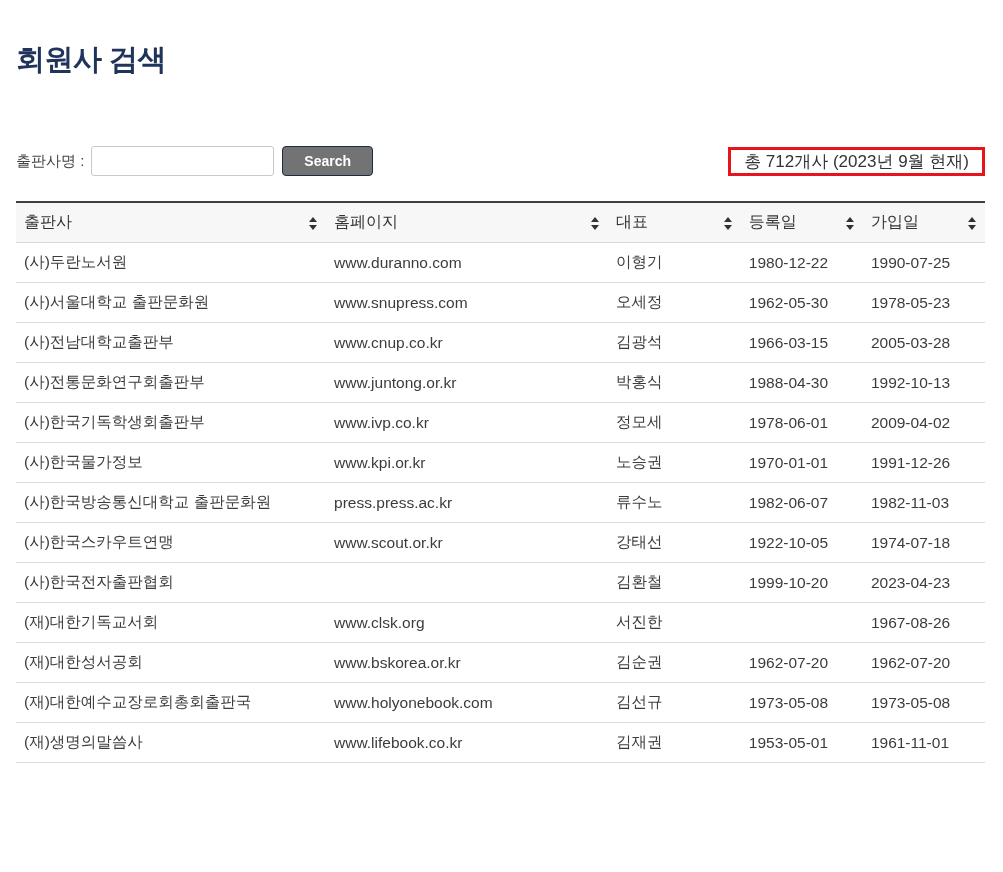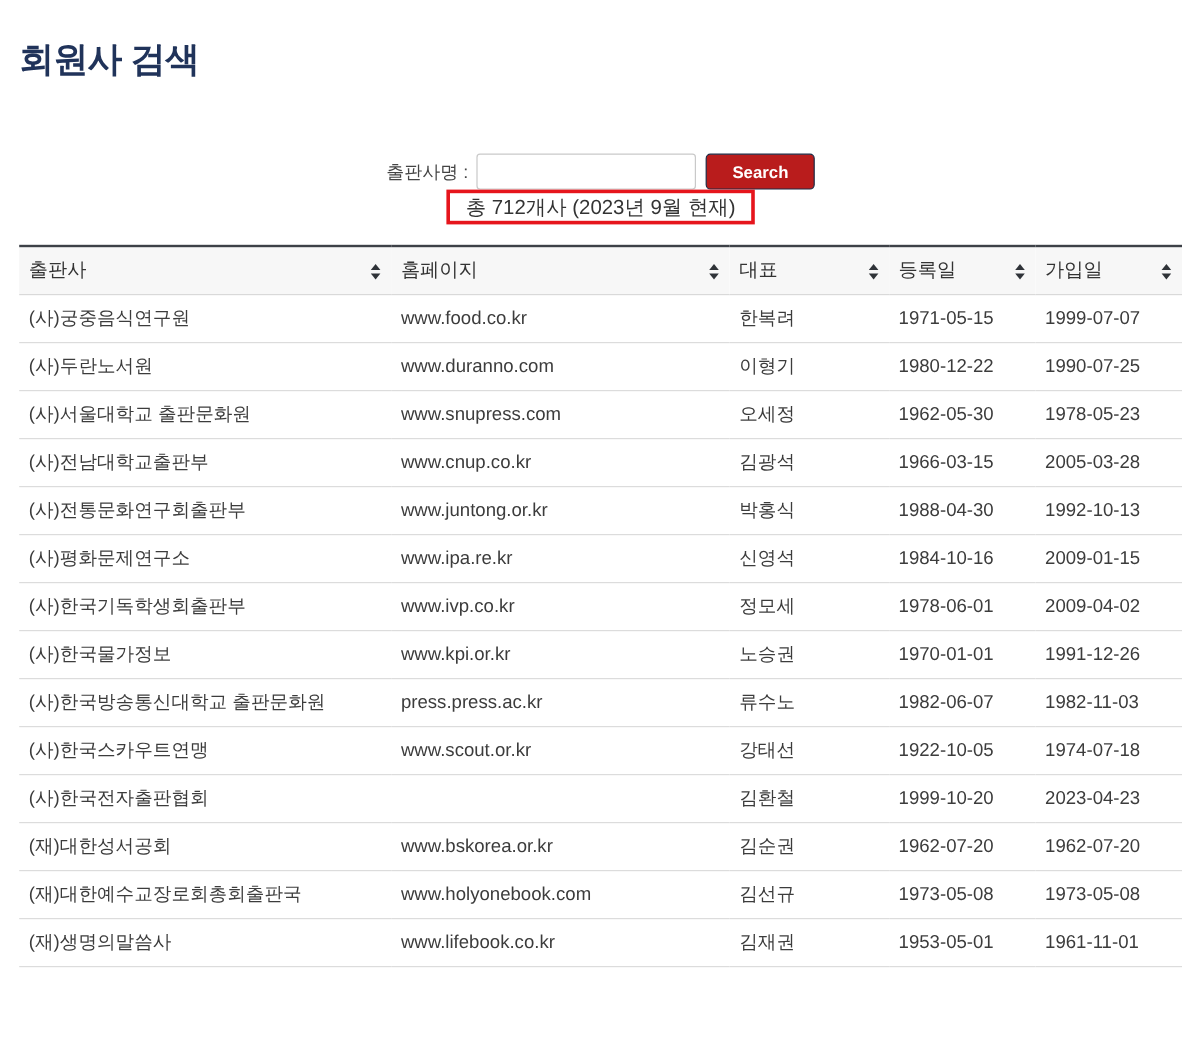--- a/index.html
+++ b/index.html
@@ -1,31 +1,31 @@
 <!DOCTYPE html>
 <html lang="ko"><head>
 <meta charset="utf-8">
 <style>
   * { margin:0; padding:0; box-sizing:border-box; }
   html,body { width:1003px; height:872px; overflow:hidden; background:#ffffff;
     font-family:"Liberation Sans","DejaVu Sans",sans-serif; color:#3c3c3c; }
   .page { padding:0 18px 0 16px; }
 
-  .page-title { margin-top:30px; font-size:29px; font-weight:bold;
+  .page-title { margin-top:40px; font-size:29px; font-weight:bold;
     color:#20335a; letter-spacing:-0.5px; }
 
   .toolbar { margin-top:58px; display:flex; align-items:center;
-    justify-content:space-between; min-height:46px;flex-direction:column; }
+    justify-content:space-between; min-height:46px; }
   .search-group { display:flex; align-items:center; }
   .search-label { font-size:15px; color:#444; margin-right:7px; }
   .search-input { width:183px; height:30px; border:1px solid #c9c9c9;
     border-radius:3px; padding:0 8px; font-size:14px; outline:none;
     font-family:inherit; }
   .search-button { margin-left:8px; height:30px; padding:0 21px;
-    background:#b91c1c; color:#ffffff; border:1px solid #1e2b45;
+    background:#737373; color:#ffffff; border:1px solid #1e2b45;
     border-radius:4px; font-size:14px; font-weight:bold; cursor:pointer;
     font-family:inherit; }
 
   .total-box { border:3px solid #e6151c; padding:0 13px; font-size:17px;
     color:#333; white-space:nowrap; }
 
   table.members { width:100%; margin-top:17px; border-collapse:collapse;
     table-layout:fixed; }
   thead tr { background:#f7f7f7; border-top:2px solid #3d4147;
     border-bottom:1px solid #d9d9d9; }
@@ -86,27 +86,20 @@
           <span class="sort-icon"></span>
         </th>
         <th>
           <span>가입일</span>
           <span class="sort-icon"></span>
         </th>
       </tr>
     </thead>
     <tbody>
         <tr>
-          <td>(사)궁중음식연구원</td>
-          <td>www.food.co.kr</td>
-          <td>한복려</td>
-          <td>1971-05-15</td>
-          <td>1999-07-07</td>
-        </tr>
-        <tr>
           <td>(사)두란노서원</td>
           <td>www.duranno.com</td>
           <td>이형기</td>
           <td>1980-12-22</td>
           <td>1990-07-25</td>
         </tr>
         <tr>
           <td>(사)서울대학교 출판문화원</td>
           <td>www.snupress.com</td>
           <td>오세정</td>
@@ -119,27 +112,20 @@
           <td>김광석</td>
           <td>1966-03-15</td>
           <td>2005-03-28</td>
         </tr>
         <tr>
           <td>(사)전통문화연구회출판부</td>
           <td>www.juntong.or.kr</td>
           <td>박홍식</td>
           <td>1988-04-30</td>
           <td>1992-10-13</td>
-        </tr>
-        <tr>
-          <td>(사)평화문제연구소</td>
-          <td>www.ipa.re.kr</td>
-          <td>신영석</td>
-          <td>1984-10-16</td>
-          <td>2009-01-15</td>
         </tr>
         <tr>
           <td>(사)한국기독학생회출판부</td>
           <td>www.ivp.co.kr</td>
           <td>정모세</td>
           <td>1978-06-01</td>
           <td>2009-04-02</td>
         </tr>
         <tr>
           <td>(사)한국물가정보</td>
@@ -163,20 +149,27 @@
           <td>1974-07-18</td>
         </tr>
         <tr>
           <td>(사)한국전자출판협회</td>
           <td></td>
           <td>김환철</td>
           <td>1999-10-20</td>
           <td>2023-04-23</td>
         </tr>
         <tr>
+          <td>(재)대한기독교서회</td>
+          <td>www.clsk.org</td>
+          <td>서진한</td>
+          <td></td>
+          <td>1967-08-26</td>
+        </tr>
+        <tr>
           <td>(재)대한성서공회</td>
           <td>www.bskorea.or.kr</td>
           <td>김순권</td>
           <td>1962-07-20</td>
           <td>1962-07-20</td>
         </tr>
         <tr>
           <td>(재)대한예수교장로회총회출판국</td>
           <td>www.holyonebook.com</td>
           <td>김선규</td>

